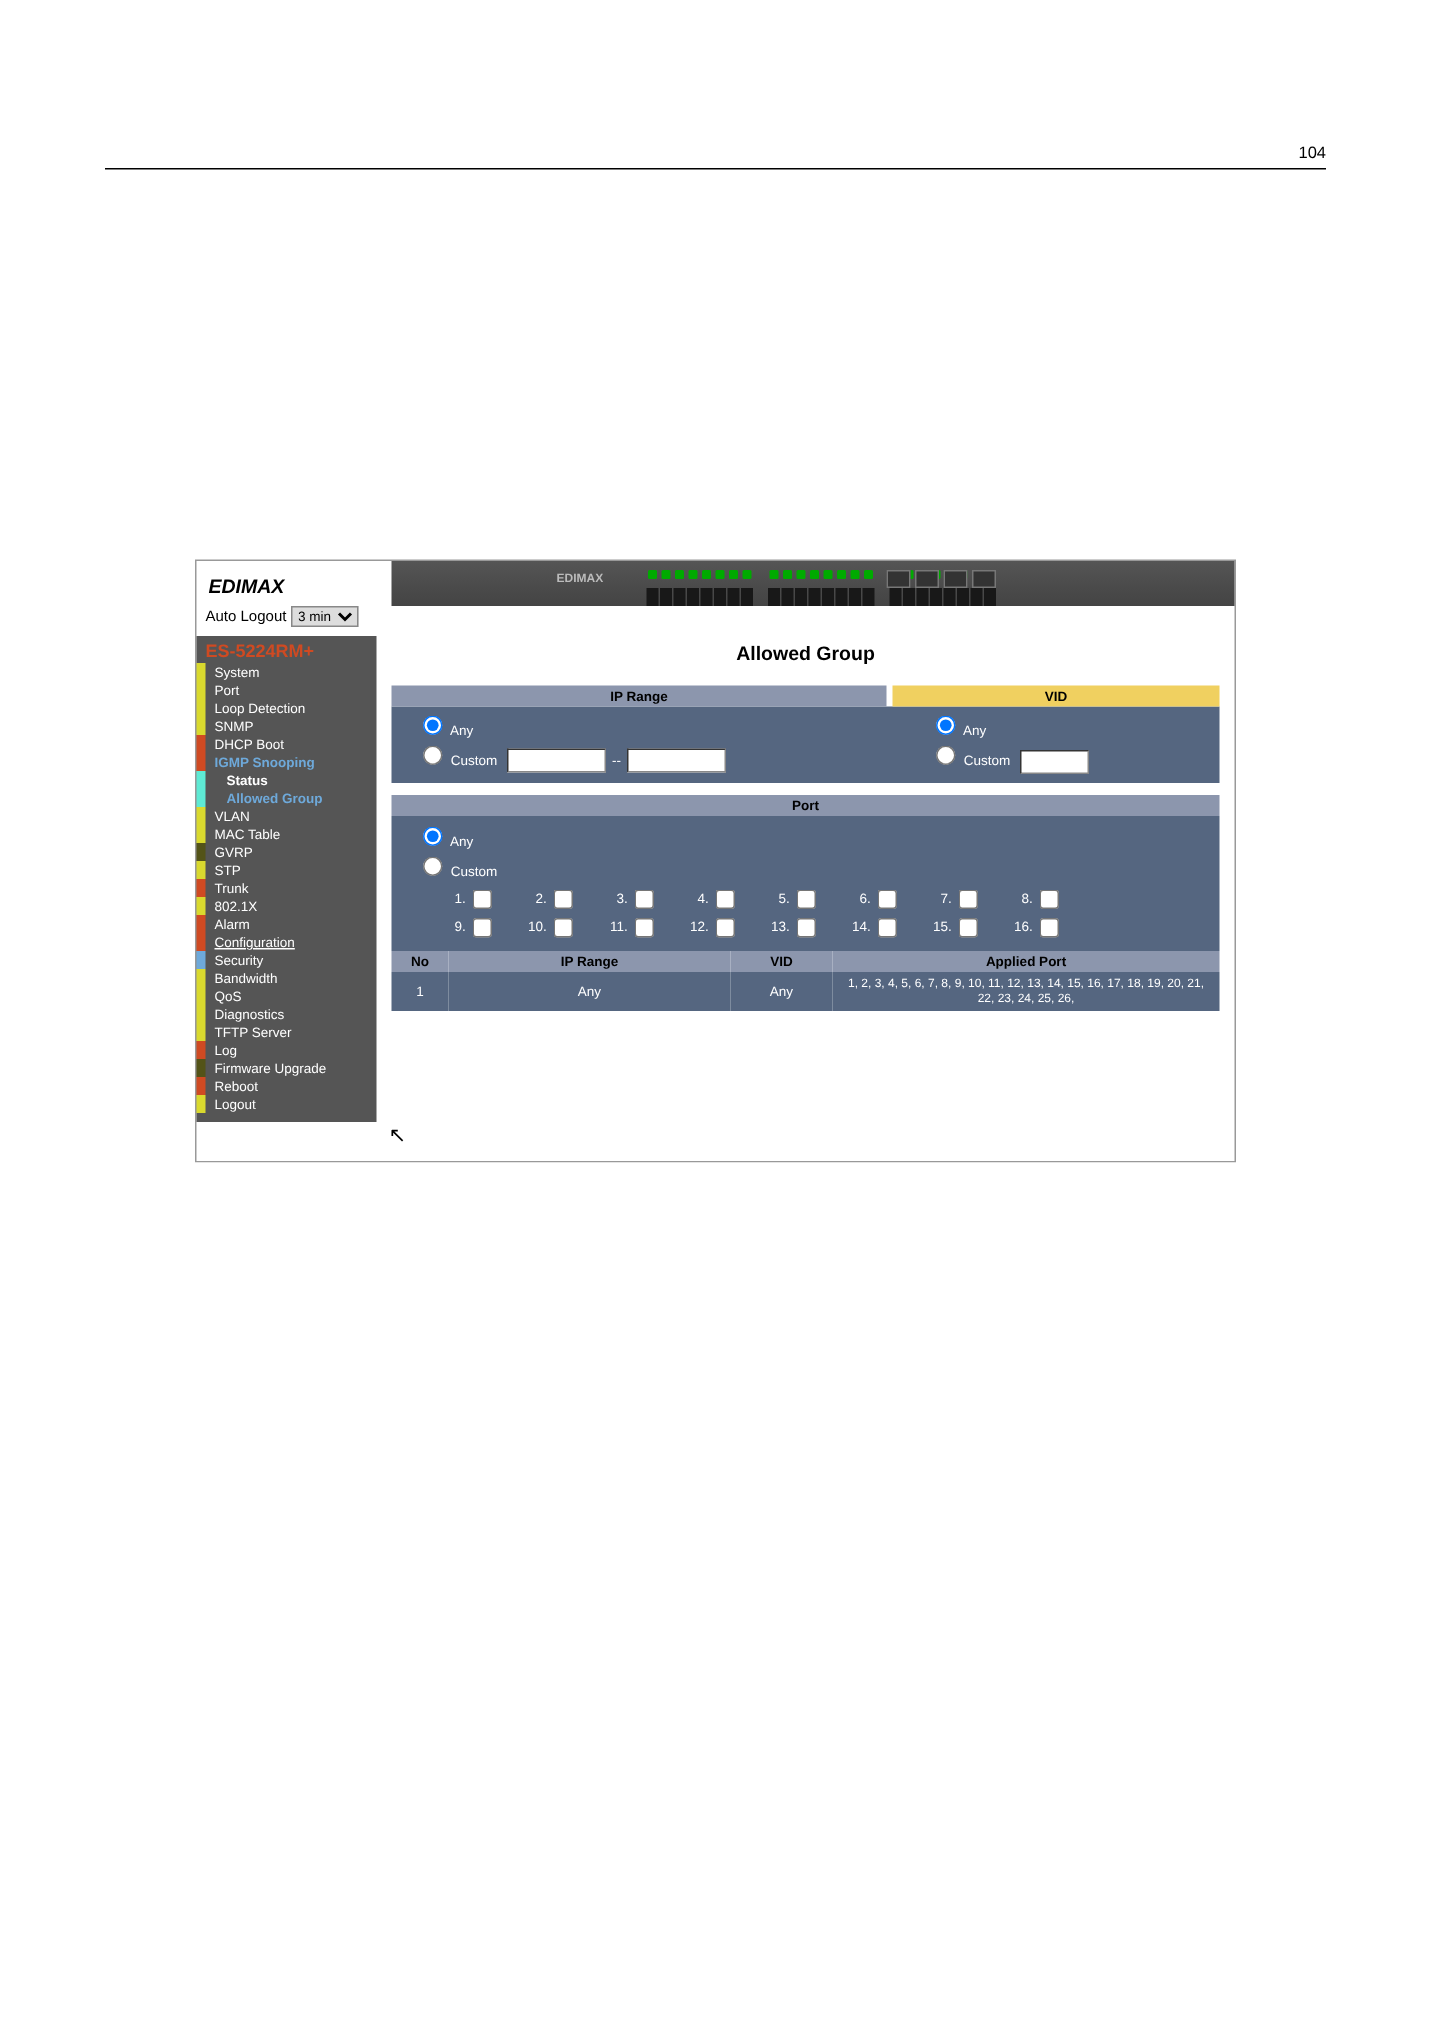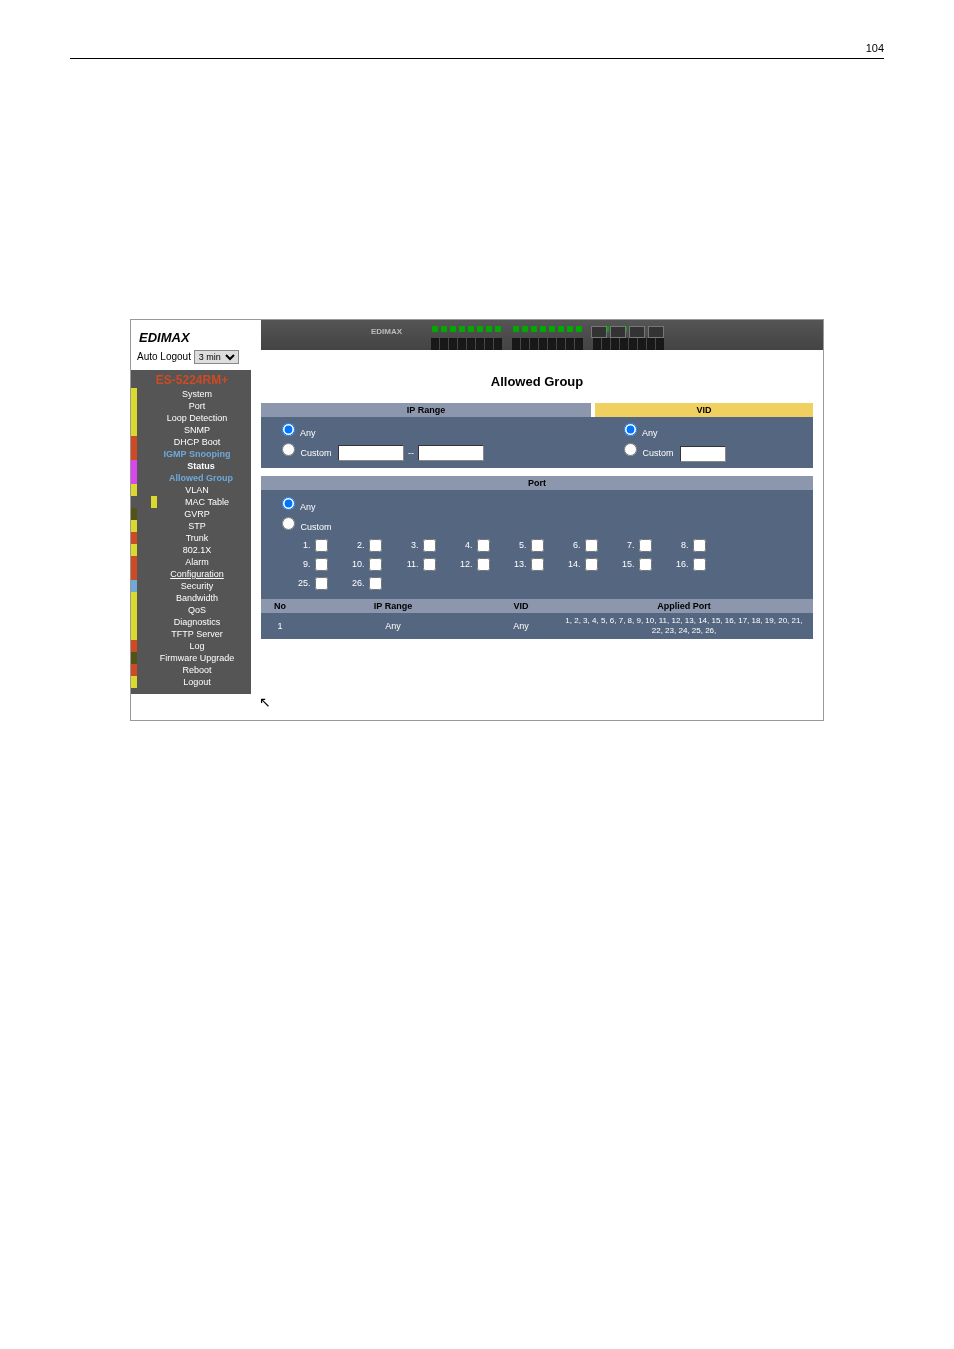--- a/index.html
+++ b/index.html
@@ -4,21 +4,21 @@
 <style>
   body {
     margin: 0;
     padding: 0;
     font-family: Verdana, Arial, sans-serif;
     background: #fff;
   }
   .page-wrap {
     width: 954px;
     margin: 0 auto;
-    padding-top: 42px;
+    padding-top: 96px;
   }
   .page-num {
     font-size: 11px;
     color: #000;
     border-bottom: 1px solid #000;
     padding-bottom: 4px;
     margin: 0 70px 260px 70px;
     text-align: right;
   }
   .device-frame {
@@ -51,47 +51,46 @@
     font-size: 9px;
     background: #ddd;
     border: 1px solid #888;
   }
   .nav {
     background: #555;
     color: #fff;
     font-size: 9px;
     line-height: 12px;
     padding: 2px 0 6px 0;
-    text-align: center;
   }
   .nav-title {
     color: #cf4a22;
     font-weight: bold;
     font-size: 12px;
     padding: 2px 4px 2px 6px;
   }
   .nav-item {
     padding: 0 0 0 6px;
     border-left: 6px solid #666;
     cursor: pointer;
   }
   .nav-item.system { border-left-color: #d9d92e; }
   .nav-item.port { border-left-color: #d9d92e; }
   .nav-item.loop { border-left-color: #d9d92e; color:#fff;}
   .nav-item.snmp { border-left-color: #d9d92e; }
   .nav-item.dhcp { border-left-color: #cf4a22; }
   .nav-item.igmp { border-left-color: #cf4a22; color:#6ea9da; font-weight:bold;}
   .nav-sub {
     padding-left: 14px;
-    border-left: 6px solid #d946ef;
+    border-left: 6px solid #5eead4;
   }
   .nav-sub.status { color:#fff; font-weight:bold;}
   .nav-sub.allowed { color:#6ea9da; font-weight:bold;}
   .nav-item.vlan { border-left-color: #d9d92e; }
-  .nav-item.mac { border-left-color: #d9d92e; margin-left: 20px; }
+  .nav-item.mac { border-left-color: #d9d92e; }
   .nav-item.gvrp { border-left-color: #535318; }
   .nav-item.stp { border-left-color: #d9d92e; }
   .nav-item.trunk { border-left-color: #cf4a22; }
   .nav-item.x8021 { border-left-color: #d9d92e; }
   .nav-item.alarm { border-left-color: #cf4a22; }
   .nav-item.config { border-left-color: #cf4a22; text-decoration: underline; }
   .nav-item.sec { border-left-color: #6ea9da; }
   .nav-item.bw { border-left-color: #d9d92e; }
   .nav-item.qos { border-left-color: #d9d92e; }
   .nav-item.diag { border-left-color: #d9d92e; }
@@ -466,24 +465,20 @@
               <div class="port-grid-row">
                 <div class="pcell">9. <input type="checkbox" style=""></div>
                 <div class="pcell">10. <input type="checkbox" style=""></div>
                 <div class="pcell">11. <input type="checkbox" style=""></div>
                 <div class="pcell">12. <input type="checkbox" style=""></div>
                 <div class="pcell">13. <input type="checkbox" style=""></div>
                 <div class="pcell">14. <input type="checkbox" style=""></div>
                 <div class="pcell">15. <input type="checkbox" style=""></div>
                 <div class="pcell">16. <input type="checkbox" style=""></div>
               </div>
-              <div class="port-grid-row">
-                <div class="pcell">25. <input type="checkbox" style=""></div>
-                <div class="pcell">26. <input type="checkbox" style=""></div>
-              </div>
             </div>
         </div>
 
 
         <table class="tbl">
           <thead>
             <tr>
               <th style="width:30px;">No</th>
               <th style="width:180px;">IP Range</th>
               <th style="width:60px;">VID</th>

